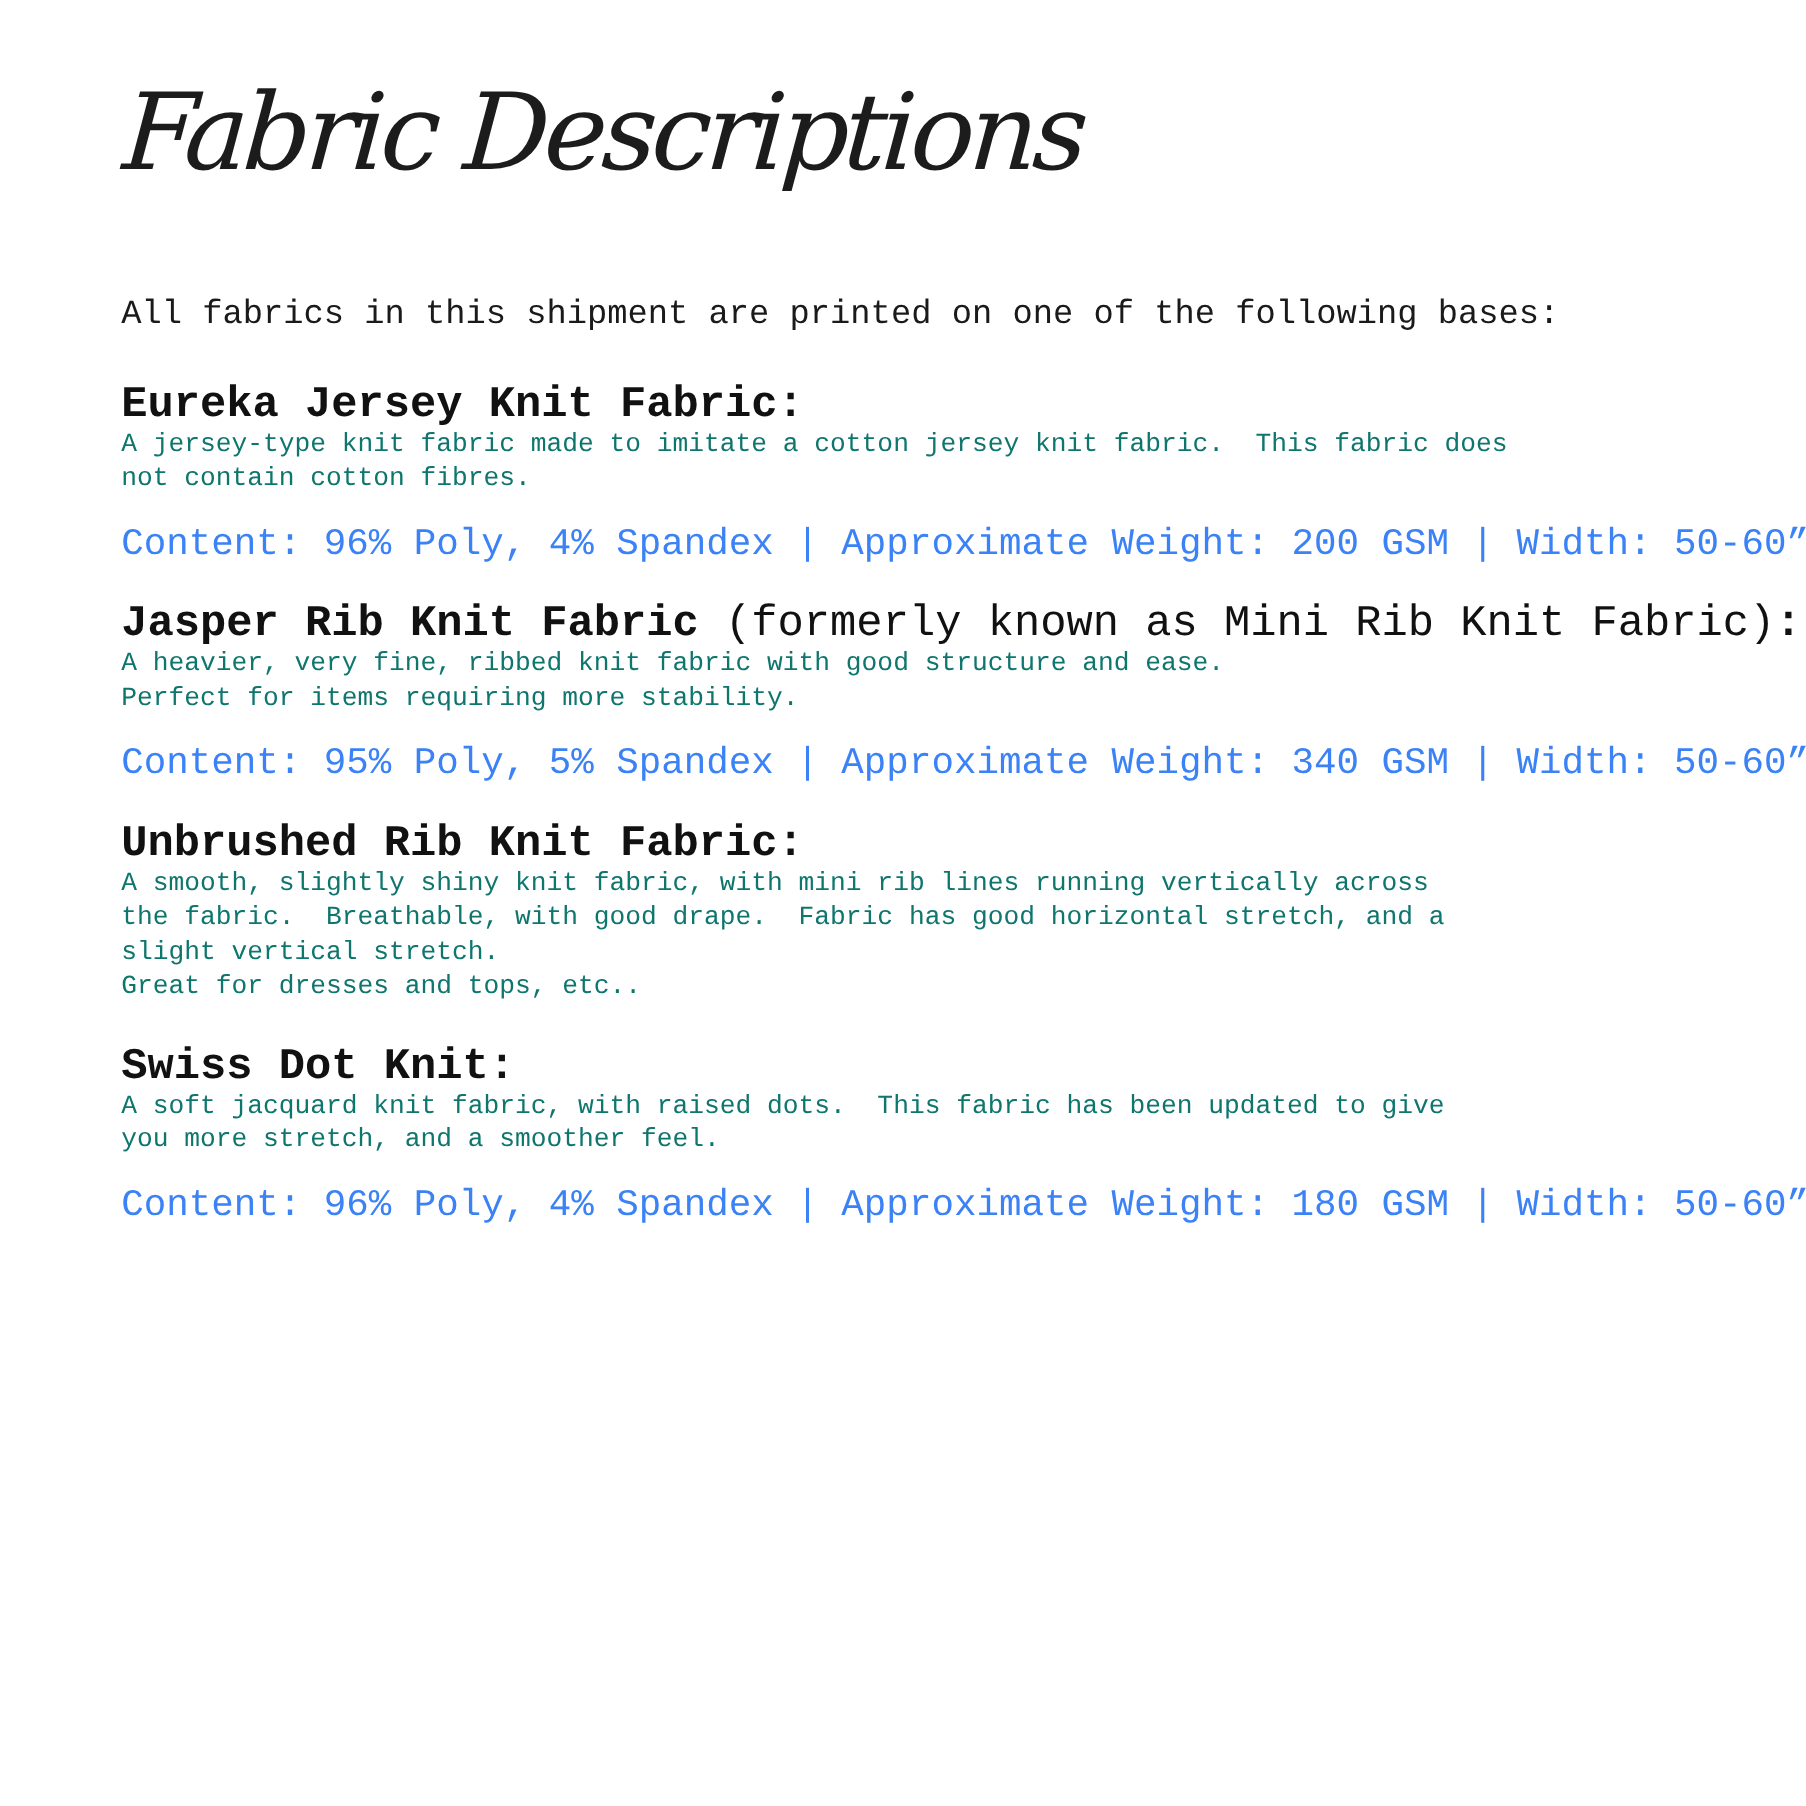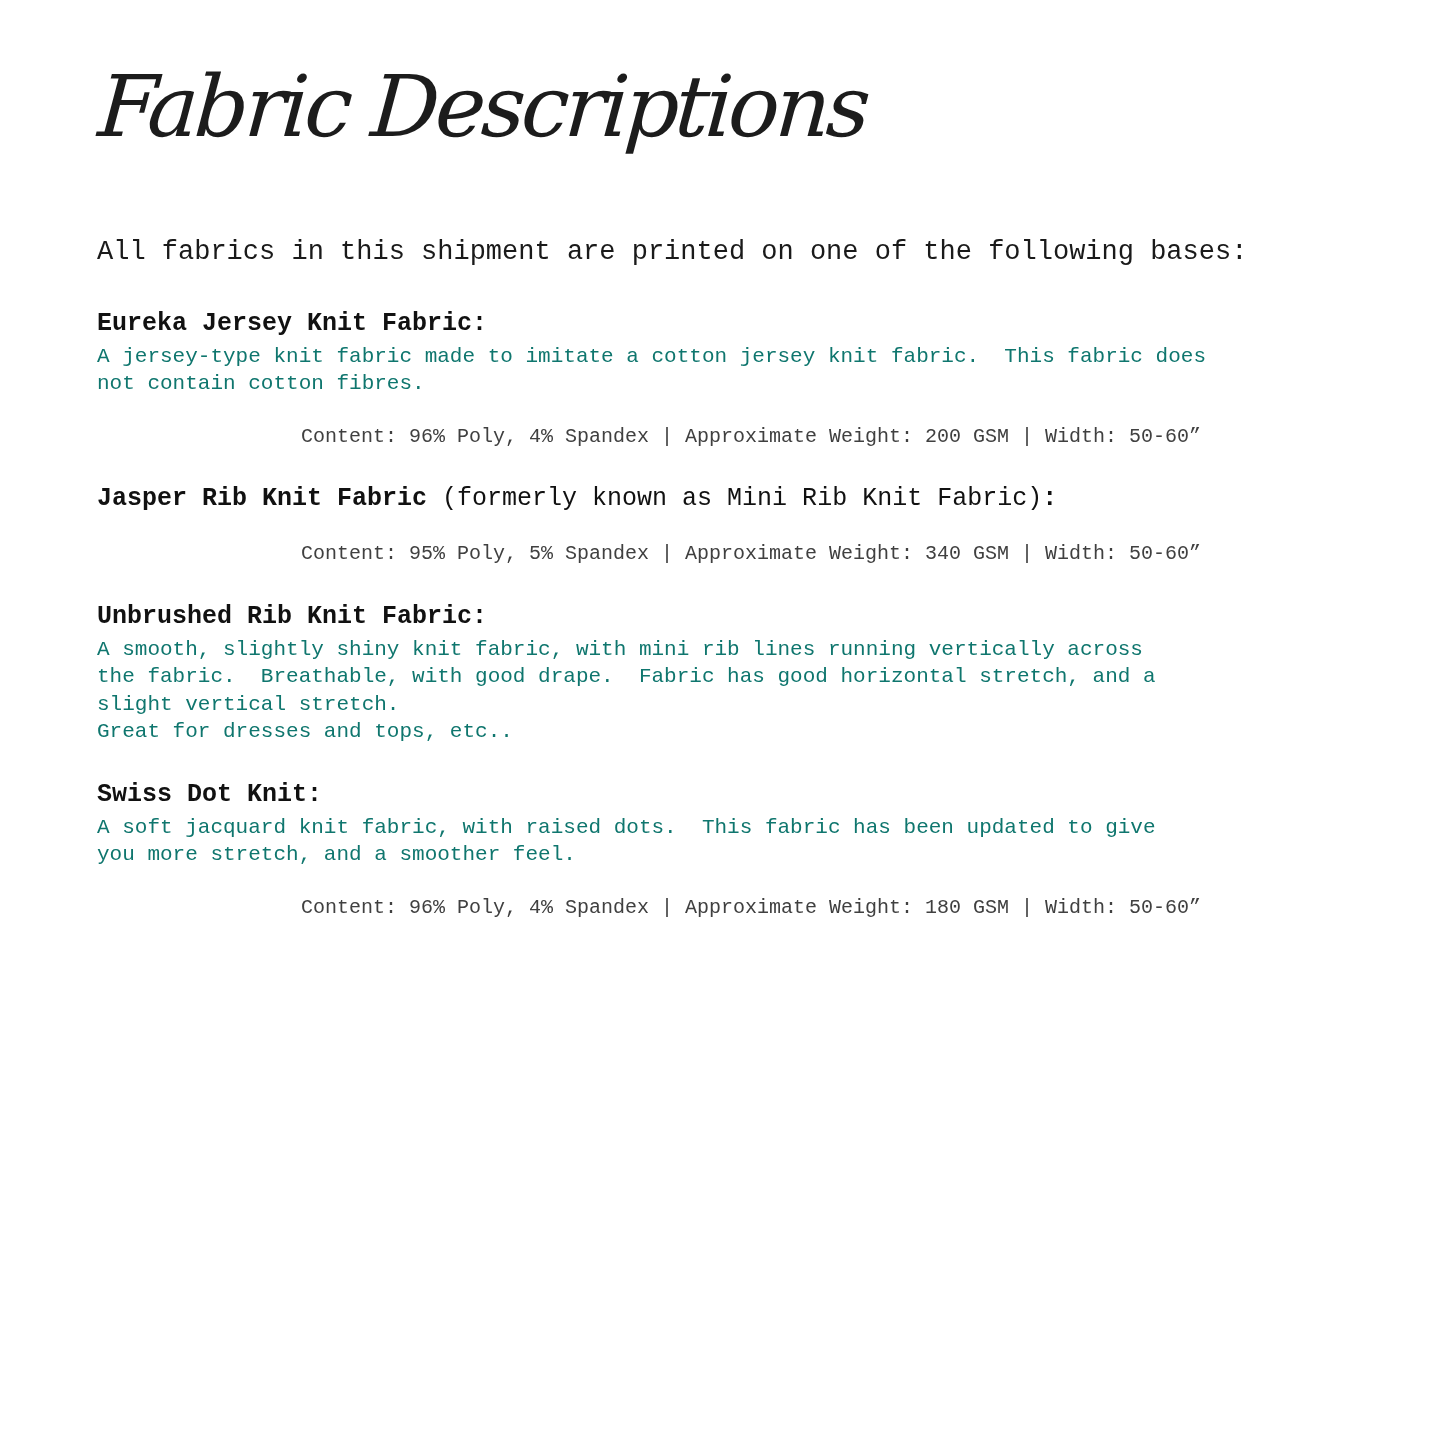--- a/index.html
+++ b/index.html
@@ -38,21 +38,21 @@
     margin: 72px 0 39px 2px;
     font-size: 27px;
     line-height: 34px;
     white-space: pre;
     color: #1a1a1a;
   }
   .section {
     margin: 0 0 33px 2px;
   }
   .section-heading {
-    font-size: 25px;
+    font-size: 35px;
     line-height: 32px;
     margin: 0 0 3px 0;
     font-weight: bold;
     white-space: pre;
     color: #111111;
   }
   .section-heading .h-italic {
     font-weight: normal;
   }
   .section-heading .h-colon {
@@ -60,24 +60,24 @@
     font-style: normal;
   }
   .section-body {
     font-size: 21px;
     line-height: 27.5px;
     white-space: pre;
     color: #0f766e;
   }
   .section-specs {
     margin-top: 25px;
-    font-size: 20px;
+    font-size: 30px;
     line-height: 27.5px;
     white-space: pre;
-    color: #404040;
+    color: #3b82f6;
     text-align: center;
   }
 </style>
 </head>
 <body>
 
 <div class="page">
 
   <h1 class="doc-title">Fabric Descriptions</h1>
 
@@ -85,20 +85,22 @@
 
   <div class="section">
     <div class="section-heading"><span class="h-bold">Eureka Jersey Knit Fabric:</span><span class="h-italic"></span><span class="h-colon"></span></div>
     <div class="section-body">A jersey-type knit fabric made to imitate a cotton jersey knit fabric.  This fabric does
 not contain cotton fibres.</div>
     <div class="section-specs">Content: 96% Poly, 4% Spandex | Approximate Weight: 200 GSM | Width: 50-60”</div>
   </div>
 
   <div class="section">
     <div class="section-heading"><span class="h-bold">Jasper Rib Knit Fabric</span><span class="h-italic"> (formerly known as Mini Rib Knit Fabric)</span><span class="h-colon">:</span></div>
+    <div class="section-body">A heavier, very fine, ribbed knit fabric with good structure and ease.
+Perfect for items requiring more stability.</div>
     <div class="section-specs">Content: 95% Poly, 5% Spandex | Approximate Weight: 340 GSM | Width: 50-60”</div>
   </div>
 
   <div class="section">
     <div class="section-heading"><span class="h-bold">Unbrushed Rib Knit Fabric:</span><span class="h-italic"></span><span class="h-colon"></span></div>
     <div class="section-body">A smooth, slightly shiny knit fabric, with mini rib lines running vertically across
 the fabric.  Breathable, with good drape.  Fabric has good horizontal stretch, and a
 slight vertical stretch.
 Great for dresses and tops, etc..</div>
   </div>

